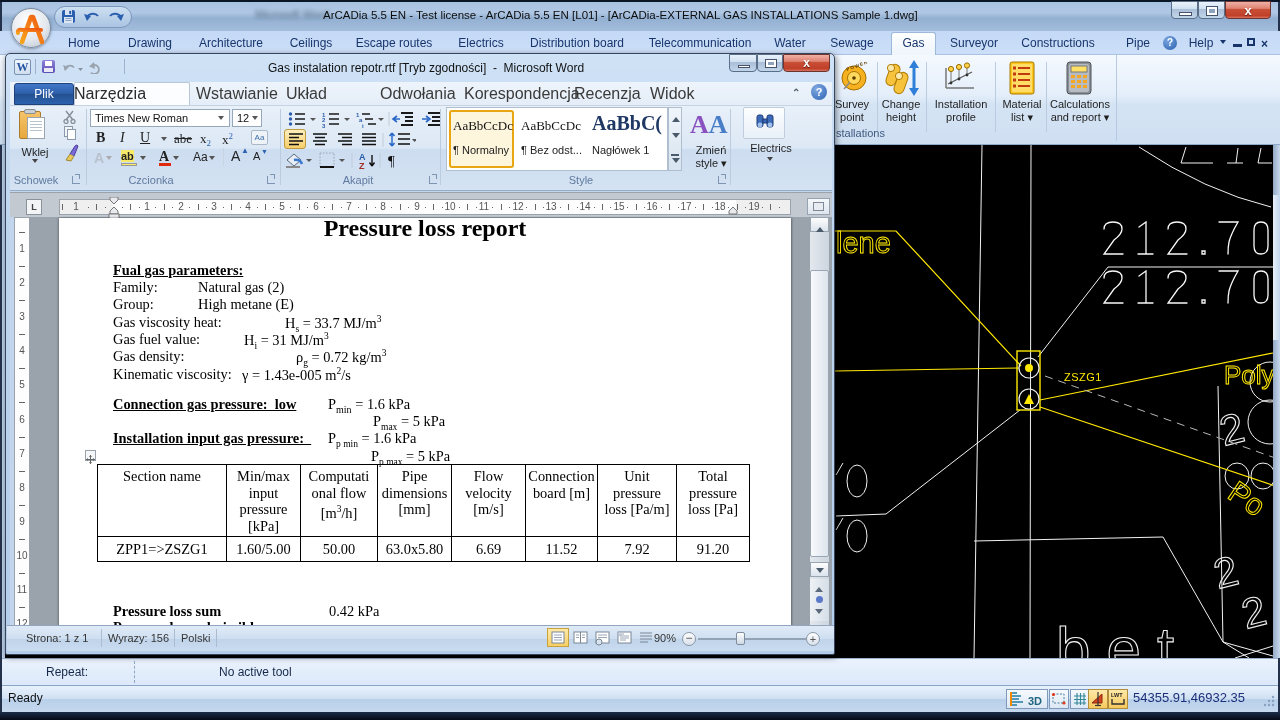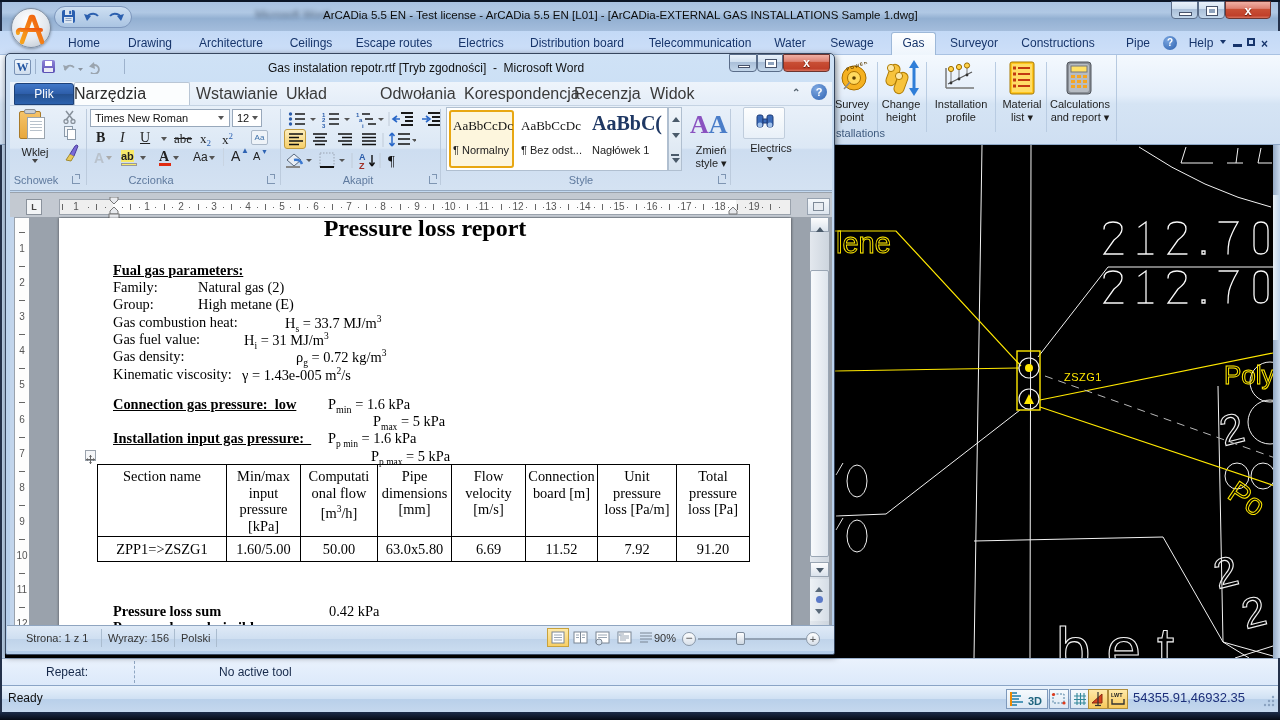--- a/index.html
+++ b/index.html
@@ -653,21 +653,21 @@
     </div>
 
  <div id="page" class="a" style="left:53px;top:164px;width:732px;height:408px;background:#fff;box-shadow:1px 0 2px rgba(0,0,0,.35),-1px 0 2px rgba(0,0,0,.25);overflow:hidden">
 <div class="a" style="left:0;top:-3px;width:732px;text-align:center;font-family:'Liberation Serif',serif;font-size:24px;font-weight:bold;color:#000">Pressure loss report</div>
 <div class="a" id="doc" style="left:0;top:0;width:732px;height:524px;font-family:'Liberation Serif',serif;font-size:14.4px;color:#000">
  <div class="a" style="left:54px;top:44px;font-weight:bold;text-decoration:underline">Fual gas parameters:</div>
  <div class="a" style="left:54px;top:61px">Family:</div>
         <div class="a" style="left:139px;top:61px">Natural gas (2)</div>
  <div class="a" style="left:54px;top:78px">Group:</div>
         <div class="a" style="left:139px;top:78px">High metane (E)</div>
- <div class="a" style="left:54px;top:96px">Gas combustion heat:</div>
+ <div class="a" style="left:54px;top:96px">Gas viscosity heat:</div>
         <div class="a" style="left:226px;top:96px">H<sub style="font-size:9.5px">s</sub> = 33.7 MJ/m<sup style="font-size:9.5px">3</sup></div>
  <div class="a" style="left:54px;top:113px">Gas fuel value:</div>
         <div class="a" style="left:185px;top:113px">H<sub style="font-size:9.5px">i</sub> = 31 MJ/m<sup style="font-size:9.5px">3</sup></div>
  <div class="a" style="left:54px;top:130px">Gas density:</div>
         <div class="a" style="left:237px;top:130px">ρ<sub style="font-size:9.5px">g</sub> = 0.72 kg/m<sup style="font-size:9.5px">3</sup></div>
  <div class="a" style="left:54px;top:148px">Kinematic viscosity:</div>
         <div class="a" style="left:183px;top:148px">γ = 1.43e-005 m<sup style="font-size:9.5px">2</sup>/s</div>
  <div class="a" style="left:54px;top:178px;font-weight:bold;text-decoration:underline">Connection gas pressure:&nbsp; low</div>
  <div class="a" style="left:269px;top:178px">P<sub style="font-size:10px">min</sub> = 1.6 kPa</div>
  <div class="a" style="left:314px;top:195px">P<sub style="font-size:9.5px">max</sub> = 5 kPa</div>

